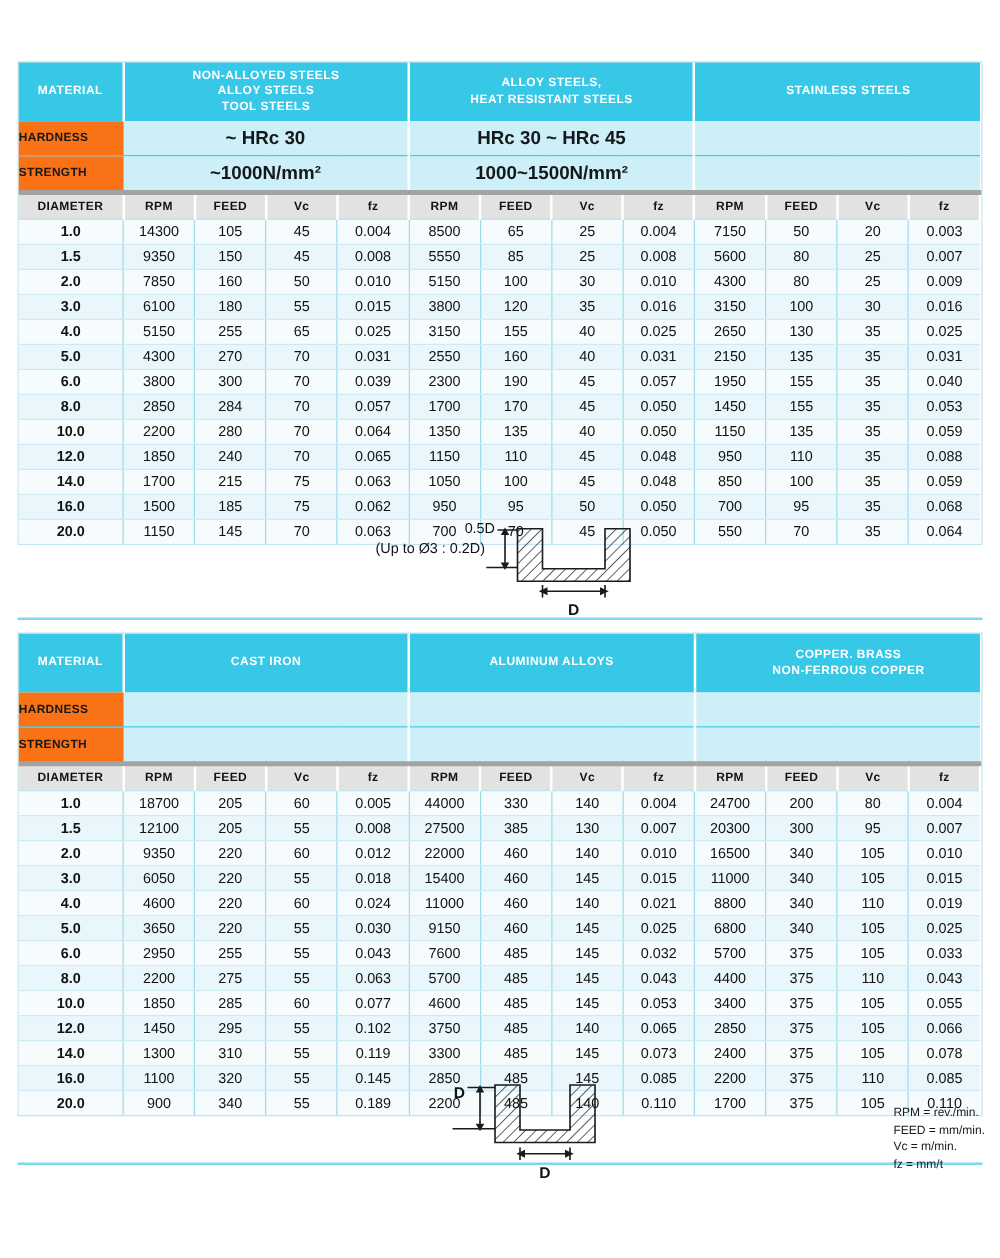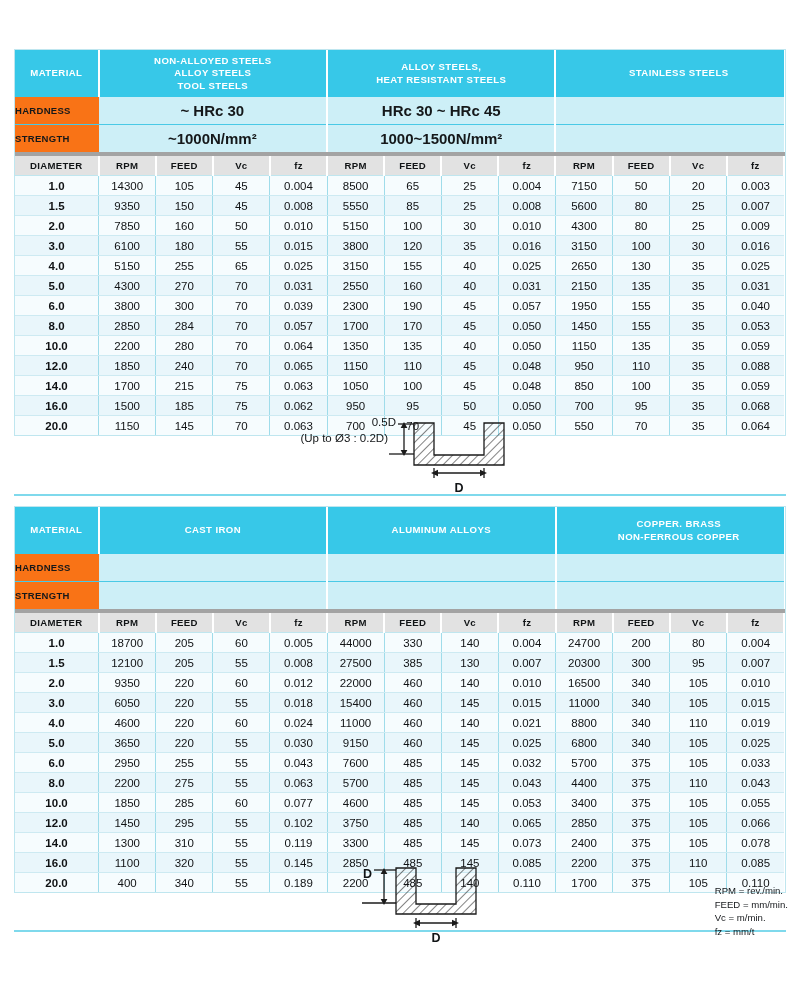--- a/index.html
+++ b/index.html
@@ -705,21 +705,21 @@
             <td class="num">485</td>
             <td class="num">145</td>
             <td class="num last-in-group">0.085</td>
             <td class="num">2200</td>
             <td class="num">375</td>
             <td class="num">110</td>
             <td class="num last-in-group">0.085</td>
           </tr>
           <tr class="data-row odd last">
             <td class="dia">20.0</td>
-            <td class="num">400</td>
+            <td class="num">900</td>
             <td class="num">340</td>
             <td class="num">55</td>
             <td class="num last-in-group">0.189</td>
             <td class="num">2200</td>
             <td class="num">485</td>
             <td class="num">140</td>
             <td class="num last-in-group">0.110</td>
             <td class="num">1700</td>
             <td class="num">375</td>
             <td class="num">105</td>

